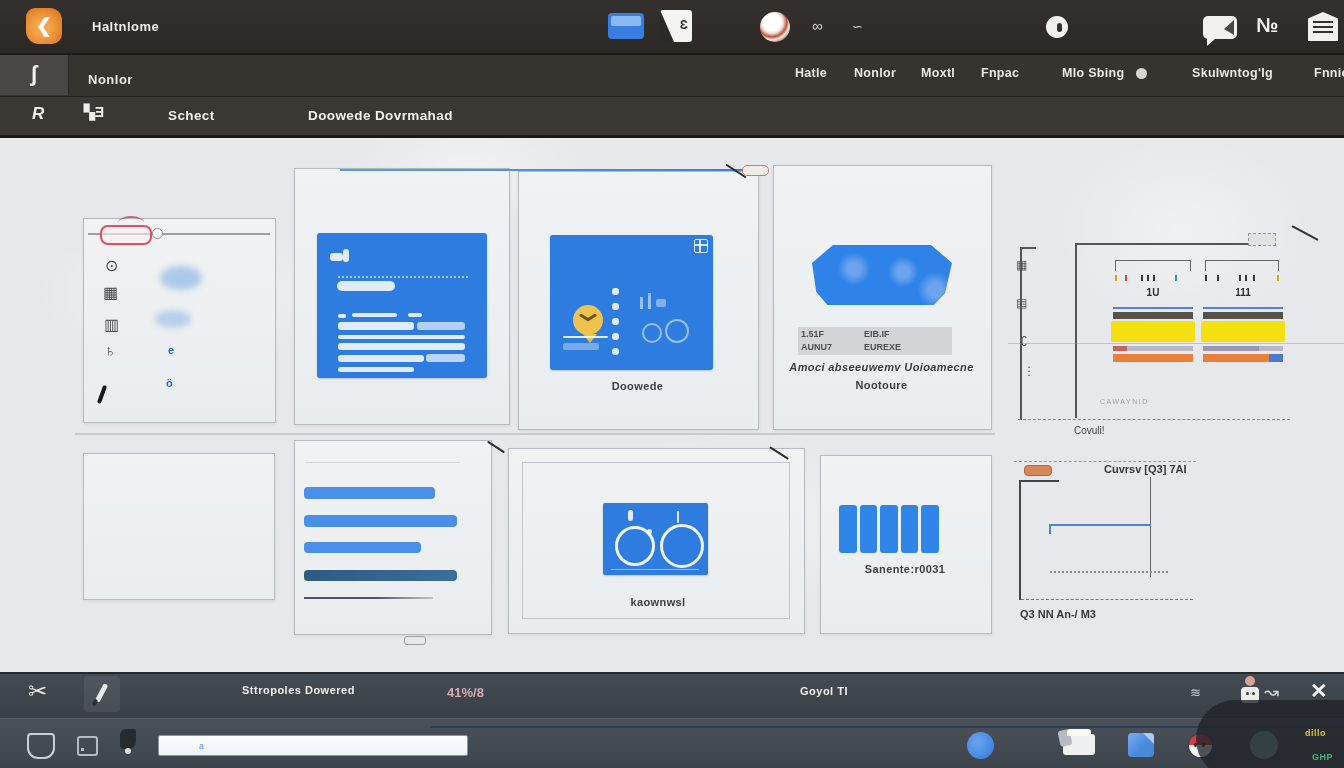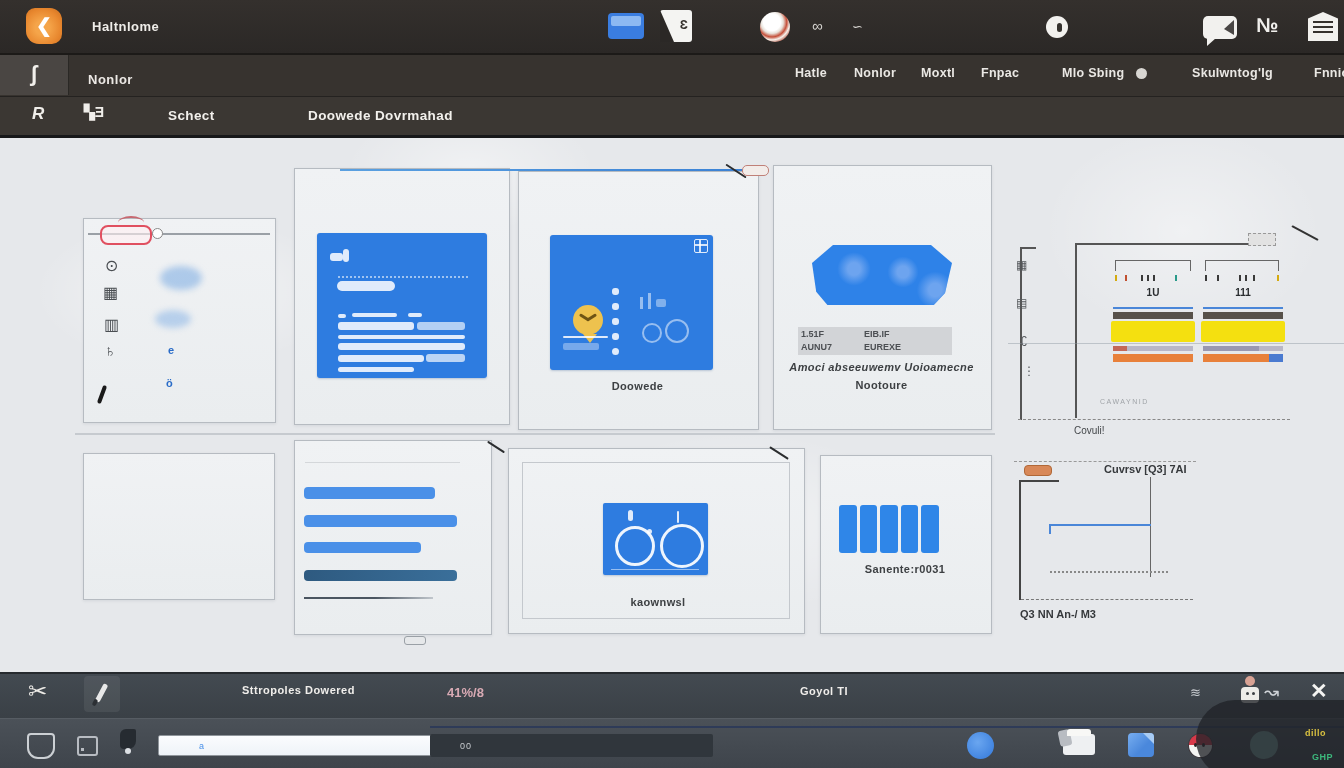--- a/index.html
+++ b/index.html
@@ -300,23 +300,20 @@
   <div class="ab taskbar"></div>
   <div class="ab" style="left:27px;top:733px;width:24px;height:22px;border:2px solid #ccd0d4;border-radius:4px 4px 11px 11px;"></div>
   <div class="ab" style="left:77px;top:736px;width:17px;height:16px;border:2px solid #b8bcc2;border-radius:3px;">
     <i style="position:absolute;left:2px;top:10px;width:3px;height:3px;background:#b8bcc2;"></i>
   </div>
   <div class="ab" style="left:120px;top:729px;width:16px;height:20px;background:#262b31;border-radius:6px 2px 8px 4px;">
     <i style="position:absolute;left:5px;top:19px;width:6px;height:6px;border-radius:50%;background:#dce0e4;"></i>
   </div>
   <input class="ab search" value="a" style="">
   <div class="ab" style="left:430px;top:726px;width:914px;height:2px;background:rgba(20,40,90,.5);"></div>
-  <div class="ab" style="left:430px;top:734px;width:283px;height:23px;background:#30363c;border-radius:2px;">
-    <span style="position:absolute;left:30px;top:7px;font-size:9px;letter-spacing:1px;color:#c8ccd0;">00</span>
-  </div>
   <div class="ab" style="left:967px;top:732px;width:27px;height:27px;border-radius:50%;background:radial-gradient(circle at 40% 38%, #6aa6f0, #4285e0 72%);"></div>
   <div class="ab" style="left:1063px;top:734px;width:32px;height:21px;background:#eef0f2;border-radius:3px;">
     <i style="position:absolute;left:-4px;top:-4px;width:12px;height:16px;background:#b8bcc2;border-radius:3px;transform:rotate(-12deg);"></i>
     <i style="position:absolute;left:4px;top:-5px;width:24px;height:7px;background:#f8f8f6;border-radius:3px 3px 0 0;"></i>
   </div>
   <div class="ab" style="left:1128px;top:733px;width:26px;height:24px;border-radius:4px;background:linear-gradient(135deg,#78aef0 0%,#4a88dc 60%);">
     <i style="position:absolute;right:0;top:0;width:0;height:0;border-top:11px solid #a8ccf4;border-left:11px solid transparent;border-radius:0 4px 0 0;"></i>
   </div>
   <div class="ab" style="left:1189px;top:734px;width:23px;height:23px;border-radius:50%;background:linear-gradient(#d83848 48%,#f4f4f2 48%);box-shadow:0 0 0 1px rgba(60,30,30,.4);">
     <i style="position:absolute;left:5px;top:9px;width:3px;height:4px;border-radius:50%;background:#2c2326;"></i>

